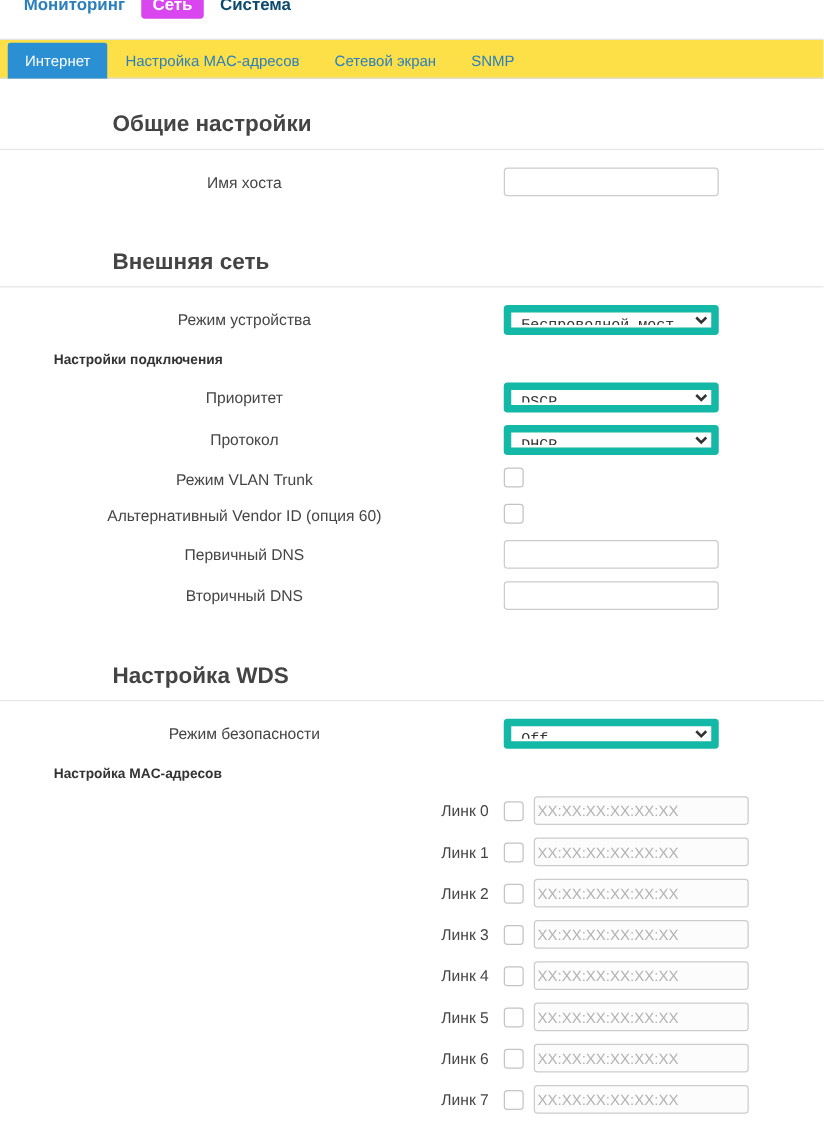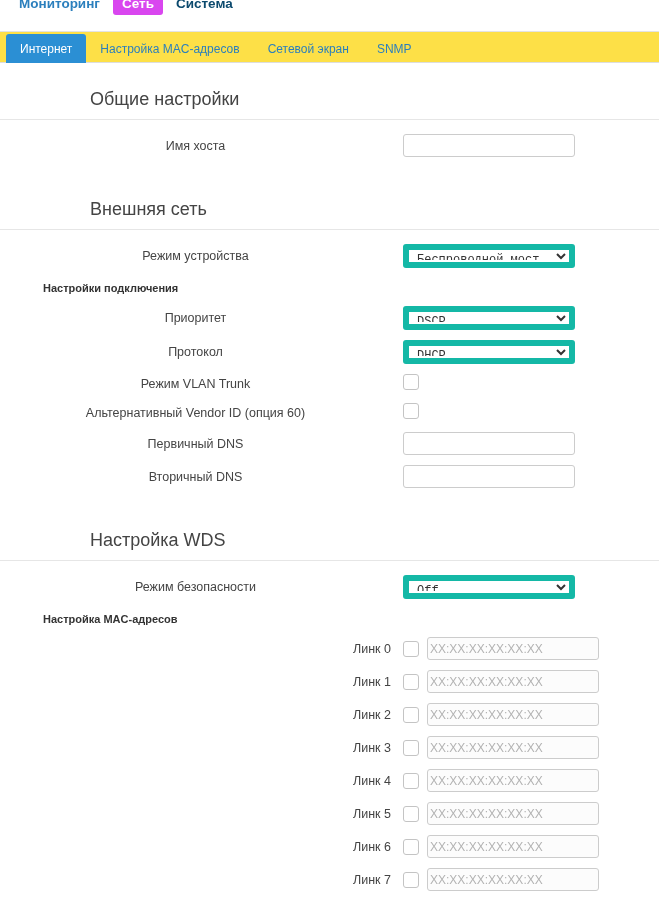--- a/index.html
+++ b/index.html
@@ -59,21 +59,21 @@
     background: #2b8fd4;
     color: #ffffff;
     border-radius: 3px 3px 0 0;
   }
 
   
   .content { padding: 14px 0 0 0; }
 
   .section-title {
     font-size: 18px;
-    font-weight: normal;
+    font-weight: bold;
     color: #444444;
     padding: 12px 0 9px 90px;
     border-bottom: 1px solid #e6e6e6;
     margin: 0 0 14px 0;
   }
   .section-title.second { margin-top: 30px; }
 
   .row {
     display: flex;
     align-items: center;

